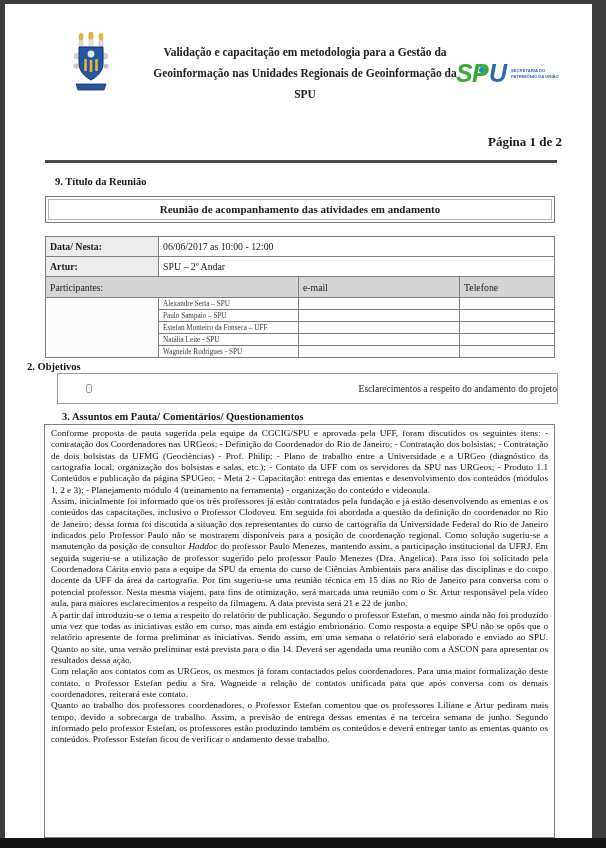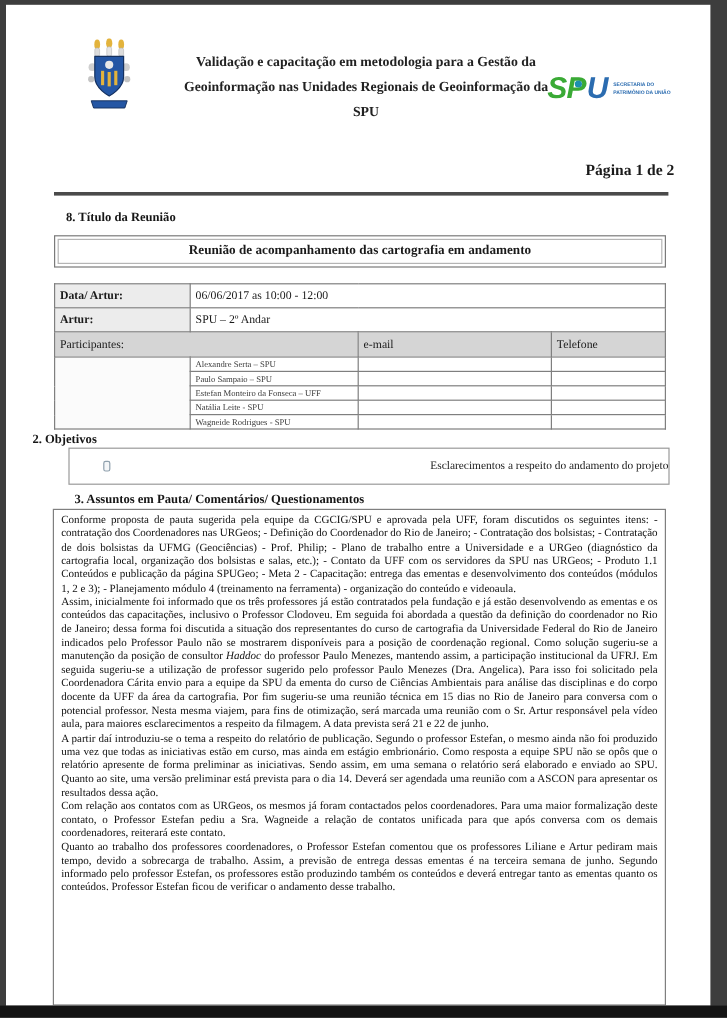--- a/index.html
+++ b/index.html
@@ -85,35 +85,35 @@
       <circle cx="27" cy="14" r="3" fill="#1d8fb0"></circle>
       <text x="34" y="26" font-family="Liberation Sans, sans-serif" font-weight="bold" font-style="italic" font-size="25" fill="#2b6cb0">U</text>
       <text x="56" y="16" class="spu-caption">SECRETARIA DO</text>
       <text x="56" y="22" class="spu-caption">PATRIMÔNIO DA UNIÃO</text>
     </svg>
 
     <div class="abs page-num">Página 1 de 2</div>
 
     <div class="abs rule"></div>
 
-    <div class="abs h-sec" style="left:50px;top:172px;">8. Título da Reunião</div>
+    <div class="abs h-sec" style="left:50px;top:172px;">9. Título da Reunião</div>
     <div class="abs title-box">
-      <div class="title-box-inner">Reunião de acompanhamento das cartografia em andamento</div>
+      <div class="title-box-inner">Reunião de acompanhamento das atividades em andamento</div>
     </div>
 
     <table class="abs mt">
       <colgroup>
           <col style="width:113px">
           <col style="width:140px">
           <col style="width:161px">
           <col style="width:95px">
         </colgroup>
       <tbody>
           <tr class="rA">
-        <td class="lbl">Data/ Artur:</td>
+        <td class="lbl">Data/ Nesta:</td>
         <td colspan="3">06/06/2017 as 10:00 - 12:00</td>
       </tr>
       <tr class="rA">
         <td class="lbl">Artur:</td>
         <td colspan="3">SPU – 2º Andar</td>
       </tr>
       <tr class="hdr">
         <td colspan="2">Participantes:</td>
         <td>e-mail</td>
         <td>Telefone</td>

